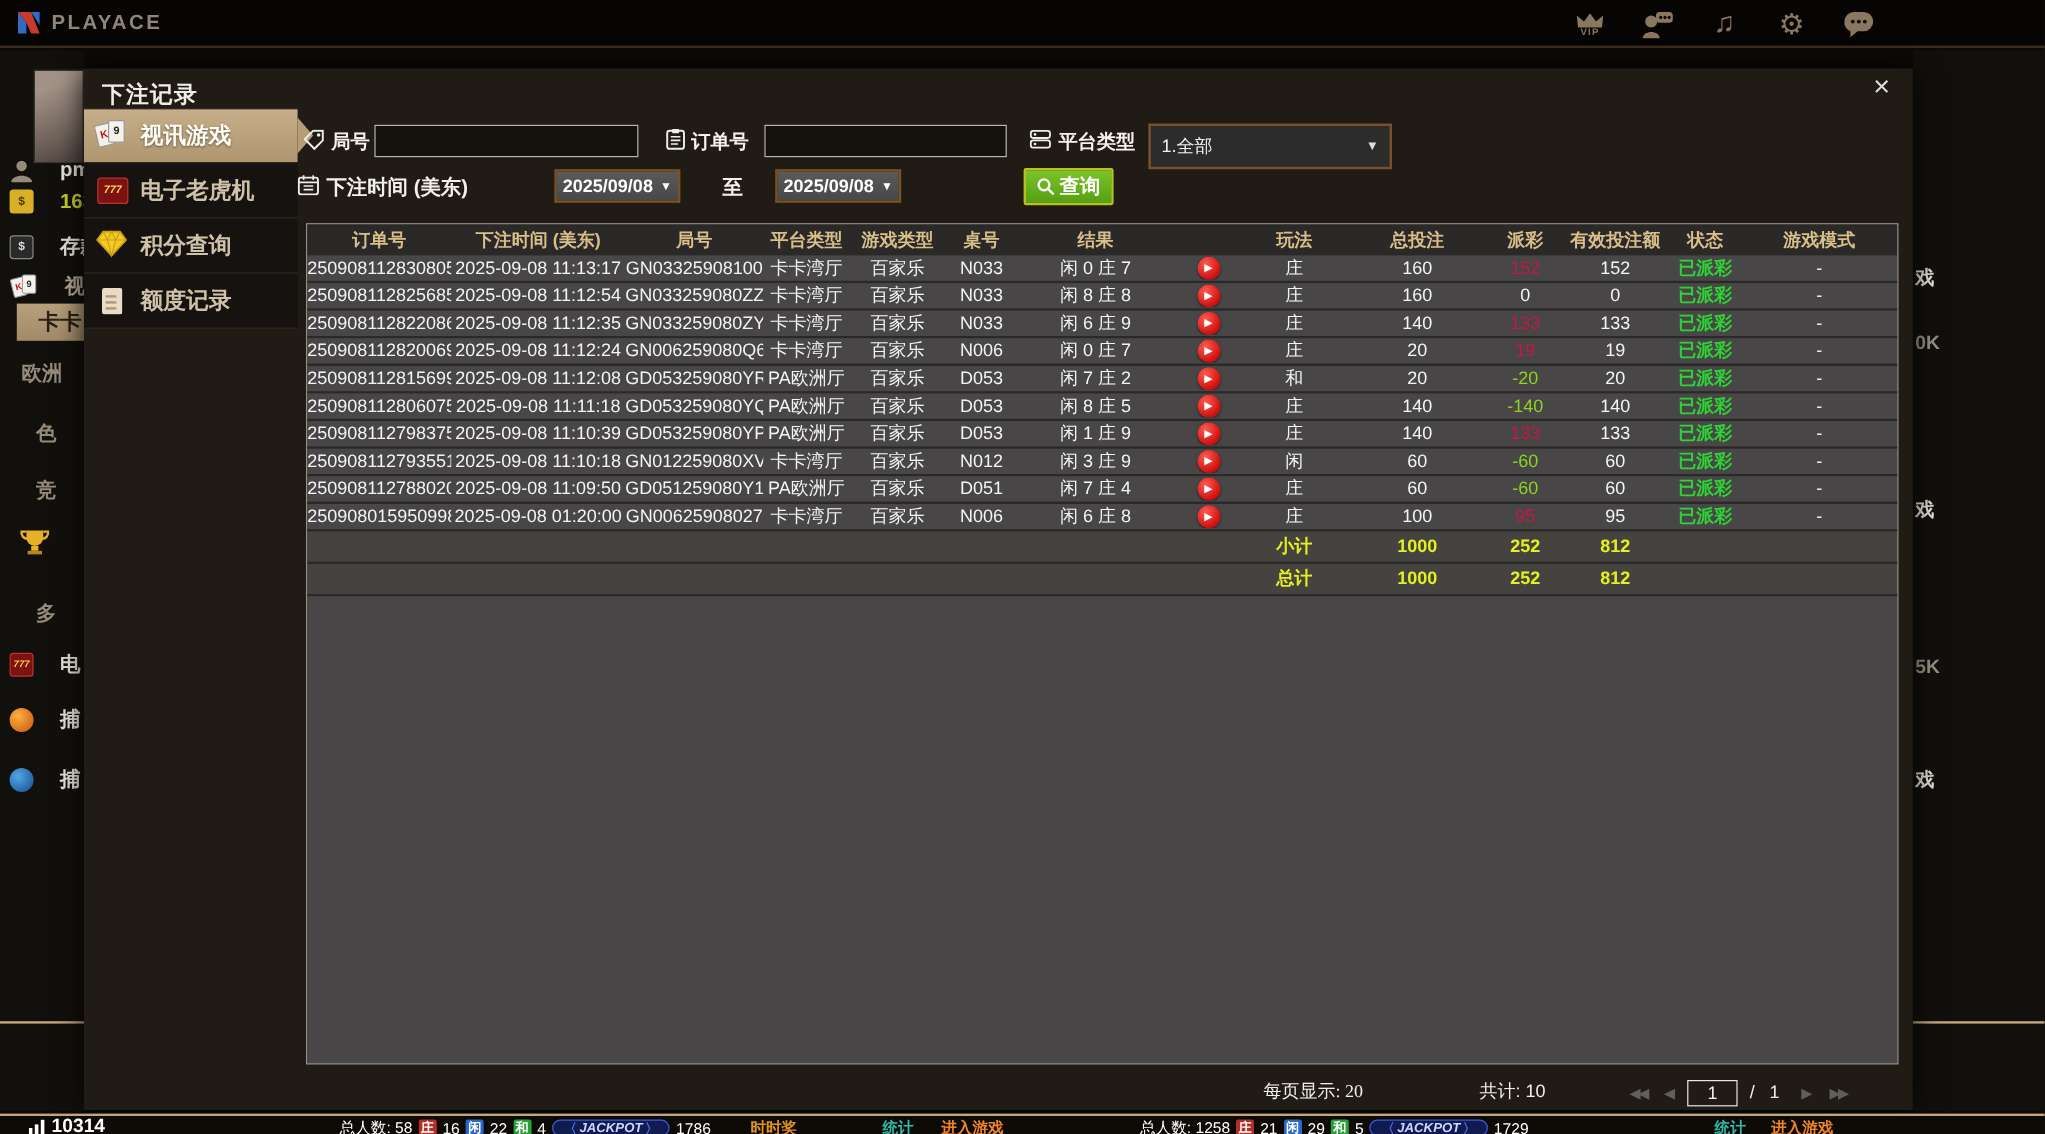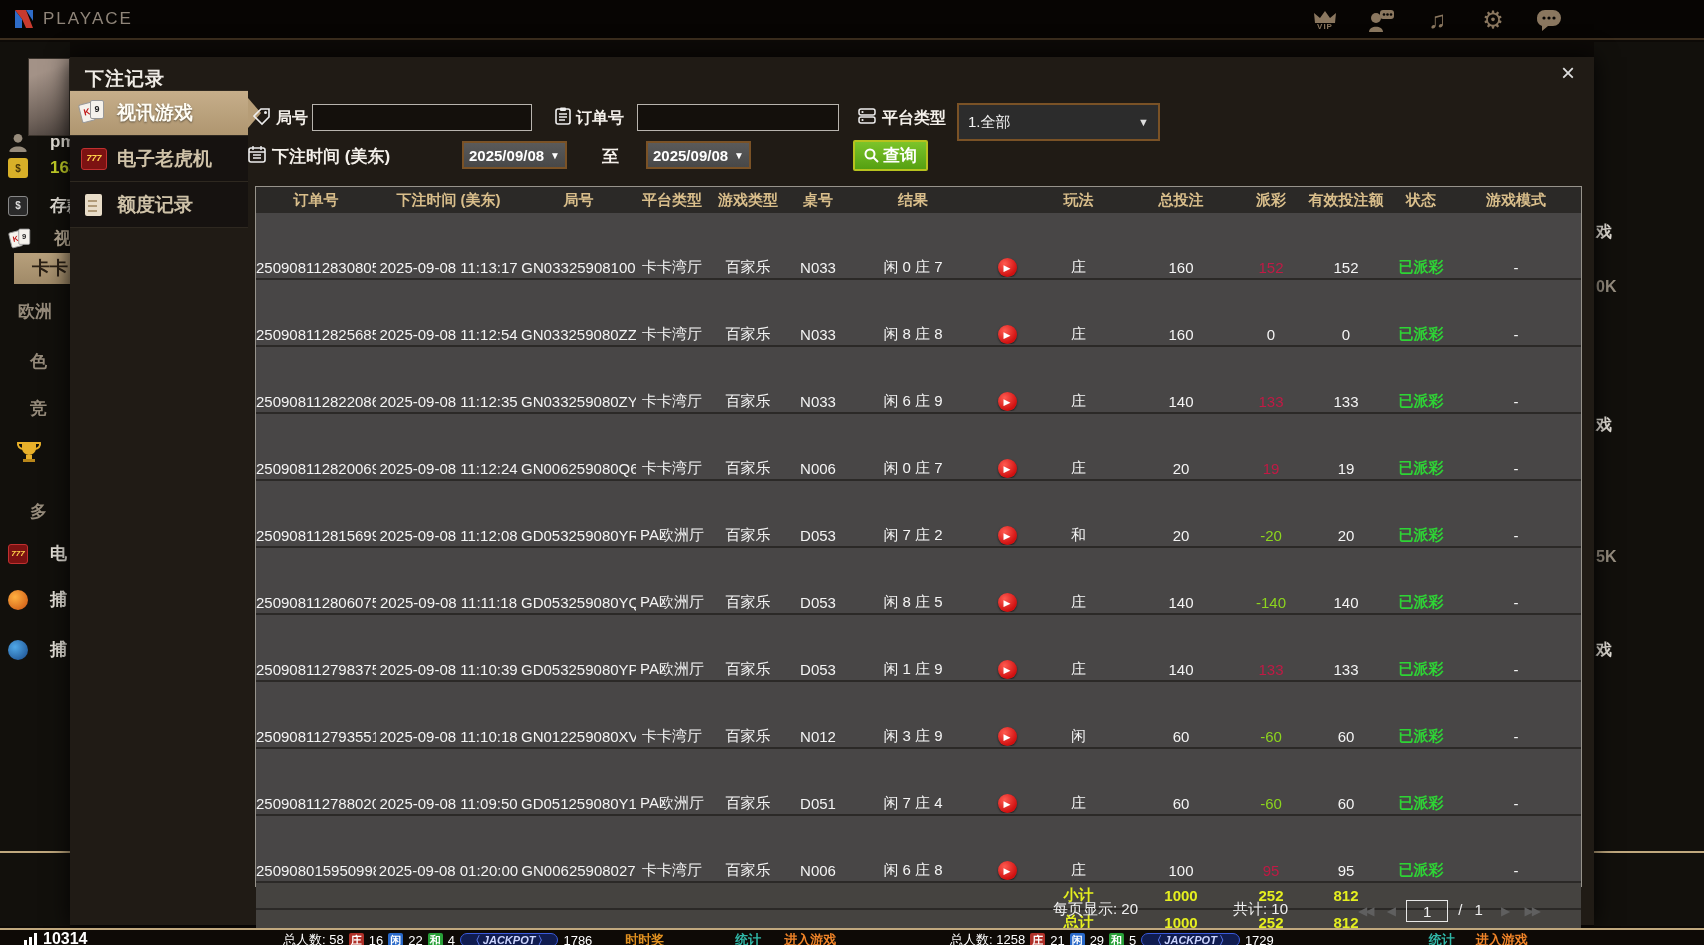--- a/index.html
+++ b/index.html
@@ -2,21 +2,21 @@
 <html><head>
 <meta charset="utf-8">
 <style>
   * { box-sizing:border-box; margin:0; padding:0; }
   html,body { width:1704px; height:945px; overflow:hidden; }
   body { position:relative; background:#0d0a07; font-family:"Liberation Sans","DejaVu Sans",sans-serif; color:#fff; }
 
   
   .topbar { position:absolute; inset:0 0 auto 0; height:40px; background:#070503; border-bottom:2px solid #3c2e1e; z-index:2; }
   .brand { position:absolute; left:12px; top:7px; display:flex; align-items:center; gap:7px; }
-  .brand-txt { font-size:17px; font-weight:normal; letter-spacing:2px; color:#8f8579; }
+  .brand-txt { font-size:17px; font-weight:bold; letter-spacing:2px; color:#8f8579; }
   .topicons { position:absolute; right:140px; top:4px; display:flex; gap:26px; align-items:flex-start; color:#8a775f; }
   .ticon { width:30px; height:32px; display:flex; flex-direction:column; align-items:center; justify-content:center; font-size:24px; color:#8a775f; }
   .ticon small { font-size:8px; font-weight:bold; letter-spacing:1px; margin-top:-3px; }
 
   
   .bg-left { position:absolute; left:0; top:42px; width:70px; height:884px; background:#12100c; overflow:hidden; z-index:1; }
   .avatar { position:absolute; left:28px; top:16px; width:42px; height:78px; background:linear-gradient(160deg,#a39287 20%,#6f625a 70%,#4a413c); border:1px solid #3a332c; }
   .bl-item { position:absolute; left:8px; display:flex; align-items:center; gap:22px; font-size:17px; font-weight:bold; color:#968b7b; white-space:nowrap; }
   .bl-hl { position:absolute; left:14px; width:56px; height:31px; background:linear-gradient(#b7a07c,#a08a68); color:#2a2015; font-size:18px; font-weight:bold; line-height:31px; padding-left:18px; }
   .mini { display:inline-flex; width:20px; height:20px; border-radius:3px; align-items:center; justify-content:center; font-size:10px; font-weight:bold; flex:none; }
@@ -56,21 +56,21 @@
   .dsel .car { font-size:10px; }
   .psel { position:absolute; height:28px; background:#2c2c2c; border:2px solid #7a5226; color:#f2f2f2; font-size:15px; display:flex; align-items:center; padding:17px 9px; cursor:pointer; }
   .psel .car { margin-left:auto; font-size:11px; color:#ddd; }
   .qbtn { position:absolute; height:31px; background:linear-gradient(#7cc42a,#55a012); border:2px solid #b7c21e; border-radius:2px; color:#fff; font-size:17px; font-weight:bold; display:flex; align-items:center; gap:4px; padding:0 9px; cursor:pointer; }
 
   
   .btable { position:absolute; left:185px; top:129px; width:1327px; height:701px; border:1px solid #97938b; background:#484646; display:flex; flex-direction:column; }
   .trow { display:grid; grid-template-columns:120px 145px 115px 72px 80px 60px 130px 58px 85px 120px 60px 90px 60px 1fr; align-items:center; }
   .thead { height:26px; background:#2b2927; color:#d9be8b; font-weight:bold; font-size:15px; flex:none; }
   .thead > div, .drow > div, .srow > div { text-align:center; overflow:hidden; white-space:nowrap; }
-  .drow { height:23px; background:#484646; border-bottom:2px solid #2b2927; color:#f4f4f4; font-size:15px; flex:none;margin-top:44px; }
+  .drow { height:23px; background:#484646; border-bottom:2px solid #2b2927; color:#f4f4f4; font-size:15px; flex:none; }
   .srow { height:27px; background:#454340; border-bottom:2px solid #2b2927; color:#e5ef1f; font-weight:bold; font-size:15px; flex:none; }
   .filler { flex:1; background:#484646; }
   .play { display:inline-flex; width:19px; height:19px; border-radius:50%; background:radial-gradient(circle at 35% 30%,#ff5a50,#d01010 70%); color:#fff; font-size:9px; align-items:center; justify-content:center; vertical-align:middle; cursor:pointer; box-shadow:0 1px 2px rgba(0,0,0,.6); }
   .pos { color:#c01a45; }
   .neg { color:#8cd41e; }
   .zero { color:#f4f4f4; }
   .st { color:#2ed435; font-weight:bold; }
 
   
   .pag { position:absolute; font-size:15px; color:#f0f0f0; top:843px; white-space:nowrap; }
@@ -211,20 +211,29 @@
           <span class="card c1">K</span>
           <span class="card c2">9</span>
         </span>
       <span class="lbl">视讯游戏</span>
     </div>
     <div class="tab">
       <span class="tico">
           <span class="slot7">777</span>
         </span>
       <span class="lbl">电子老虎机</span>
+    </div>
+    <div class="tab">
+      <span class="tico">
+        <svg width="26" height="24" viewBox="0 0 26 24">
+            <polygon points="6,2 20,2 25,9 13,22 1,9" fill="#f2c928" stroke="#caa10e" stroke-width="1.5"></polygon>
+            <path d="M1 9 h24 M6 2 l3.5 7 l3.5 -7 l3.5 7 l3.5 -7 M9.5 9 L13 22 L16.5 9" stroke="#caa10e" stroke-width="1" fill="none"></path>
+          </svg>
+      </span>
+      <span class="lbl">积分查询</span>
     </div>
     <div class="tab">
       <span class="tico">
           <span class="docic"></span>
         </span>
       <span class="lbl">额度记录</span>
     </div>
   </div>
 
   <svg class="ficon" style="left:183px; top:51px;" viewBox="0 0 18 18">
@@ -490,21 +499,21 @@
       <div>总计</div>
       <div>1000</div>
       <div>252</div>
       <div>812</div>
       <div></div>
         <div></div>
     </div>
     <div class="filler"></div>
   </div>
 
-  <div class="pag" style="left:983px;">每页显示: 20</div>
+  <div class="pag" style="left:983px;font-family:Liberation Serif, serif;">每页显示: 20</div>
   <div class="pag" style="left:1163px;">共计: 10</div>
   <div class="pag" style="left:1288px;">
     <span class="nav">◀◀</span>
     <span class="nav" style="margin-left:10px; letter-spacing:0;">◀</span>
     <span class="pbox">1</span>
     <span>/</span>
     <span style="margin-left:8px;">1</span>
     <span class="nav" style="margin-left:14px; letter-spacing:0;">▶</span>
     <span class="nav" style="margin-left:10px;">▶▶</span>
   </div>

